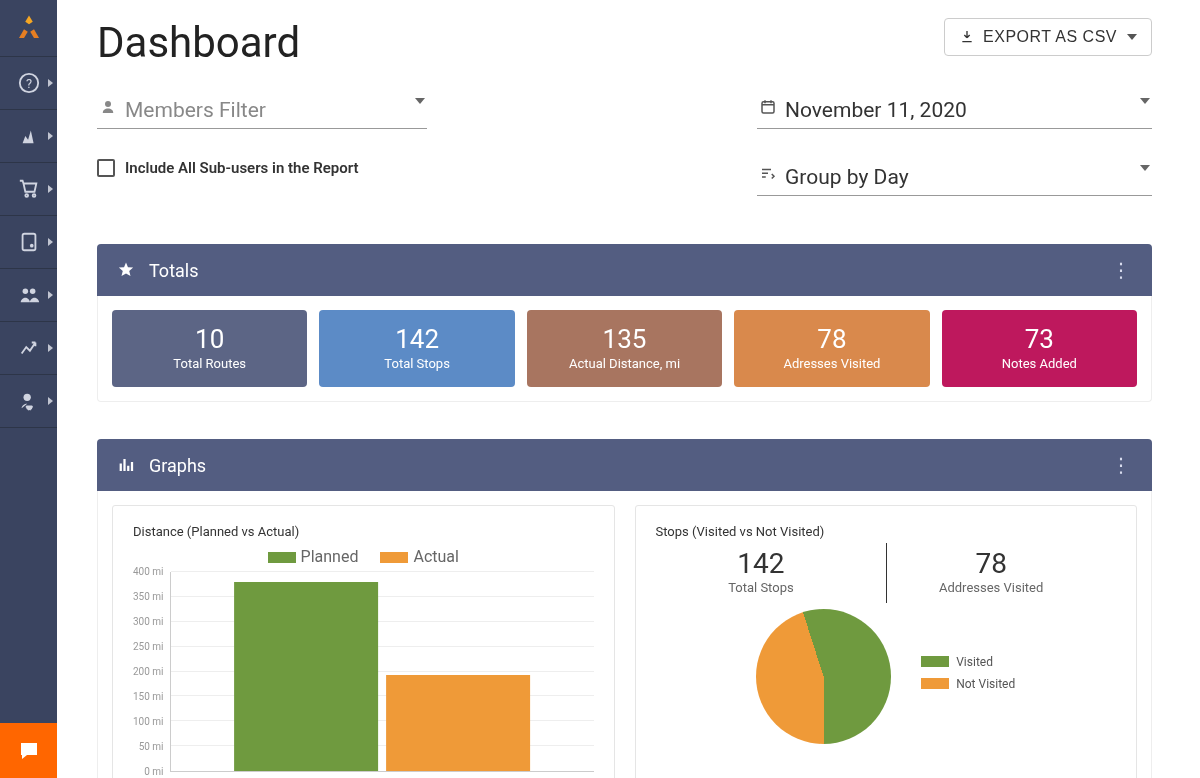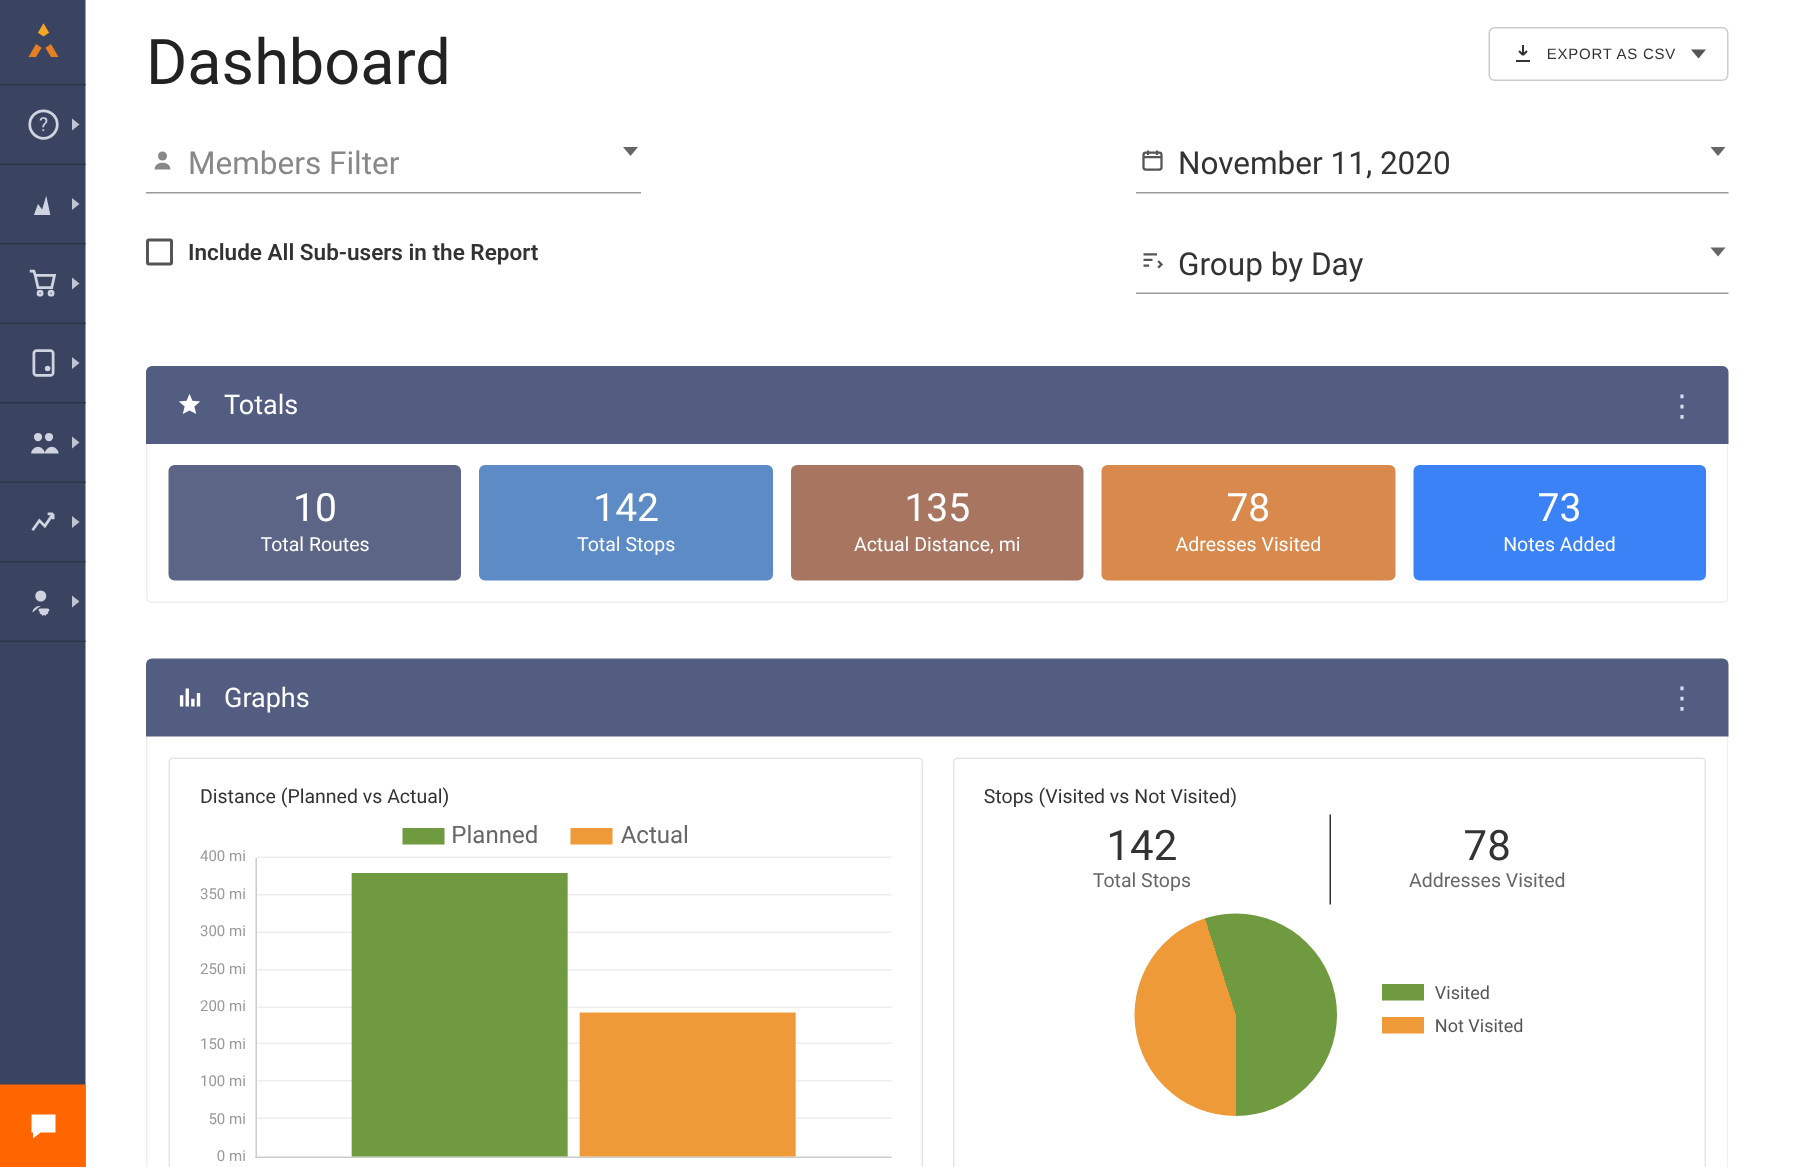--- a/index.html
+++ b/index.html
@@ -14,21 +14,21 @@
 .sidebar-item svg { fill: #d0d4e0; }
 .sidebar-item .caret { position: absolute; right: 4px; top: 50%; transform: translateY(-50%); width:0;height:0;border-top:4px solid transparent;border-bottom:4px solid transparent;border-left:5px solid #c0c4d0; }
 .chat-button { margin-top: auto; height: 55px; width: 57px; background: #ff6600; display: flex; align-items: center; justify-content: center; cursor: pointer; }
 .chat-button svg { fill: #fff; }
 
 
 .main { flex: 1; padding: 18px 48px 0 40px; overflow-y: auto; }
 .header-row { display: flex; align-items: flex-start; justify-content: space-between; margin-bottom: 25px; }
 .page-title { font-size: 42px; font-weight: 400; color: #222; }
 
-.export-btn { display:flex; align-items:center; gap:8px; padding: 9px 14px; border: 1px solid #ccc; border-radius: 4px; background:#fff; font-size: 10px; color: #333; cursor:pointer; letter-spacing:0.5px; }
+.export-btn { display:flex; align-items:center; gap:8px; padding: 9px 14px; border: 1px solid #ccc; border-radius: 4px; background:#fff; font-size: 16px; color: #333; cursor:pointer; letter-spacing:0.5px; }
 .export-btn .tri { width:0;height:0;border-left:5px solid transparent;border-right:5px solid transparent;border-top:6px solid #555; margin-left:2px; }
 
 .filters-row { display: flex; justify-content: space-between; align-items: flex-start; margin-bottom: 18px; }
 .filters-left { width: 330px; }
 .filters-right { width: 395px; }
 
 .field { border-bottom: 1px solid #999; padding: 6px 2px; display: flex; align-items: flex-start; color: #888; font-size: 21px; position: relative; margin-bottom: 30px; }
 .field svg { fill: #888; margin-right: 8px; flex-shrink:0; }
 .field .tri { margin-left: auto; width:0;height:0;border-left:5px solid transparent;border-right:5px solid transparent;border-top:6px solid #666;}
 .field.dark { color: #333; }
@@ -44,21 +44,21 @@
 
 .cards-wrap { background:#fff; border:1px solid #eee; border-top:none; border-radius:0 0 4px 4px; padding: 14px; display:flex; gap:12px; margin-bottom: 37px; }
 .card { flex:1; border-radius:4px; color:#fff; text-align:center; padding: 14px 5px 16px; }
 .card .num { font-size:26px; font-weight:400; }
 .card .lbl { font-size:13px; margin-top:2px; }
 .card-grey { background:#5c6585; }
 .card-blue { background:#5c8bc6; }
 .card-pink { background:#a86272; }
 .card-brown { background:#a87560; }
 .card-orange1 { background:#d9894c; }
-.card-orange2 { background:#3b82f6; }
+.card-orange2 { background:#be185d; }
 
 
 .graphs-wrap { background:#fff; border:1px solid #eee; border-top:none; border-radius:0 0 4px 4px; padding:14px; display:flex; gap:20px; }
 .graph-card { flex:1; border:1px solid #e5e5e5; border-radius:3px; padding:18px 20px; }
 .graph-title { font-size:13px; color:#333; margin-bottom:8px; }
 
 
 .bar-legend { display:flex; justify-content:center; gap:22px; font-size:16px; color:#666; margin-bottom:6px; }
 .leg-swatch { display:inline-block; width:28px; height:11px; margin-right:5px; vertical-align:middle; }
 .bar-chart { display:flex; height: 200px; }

